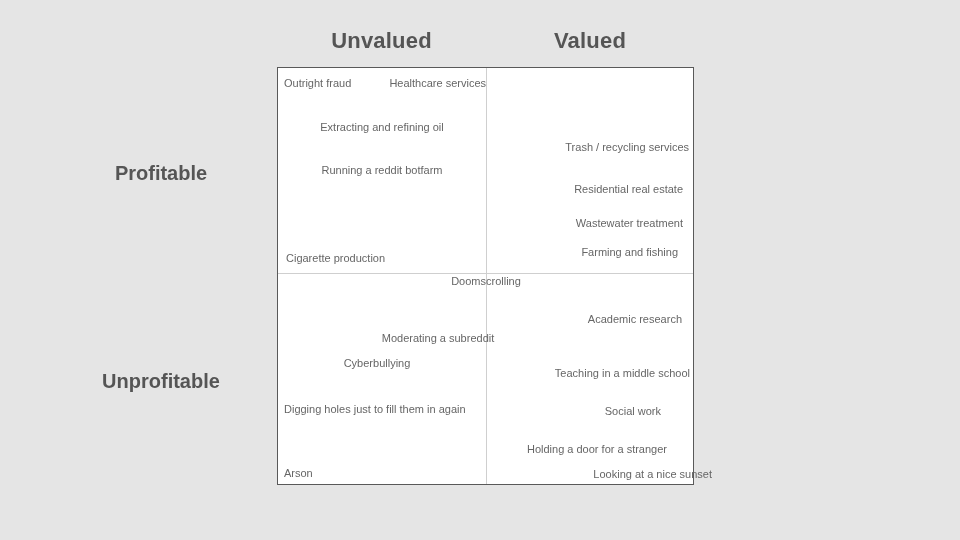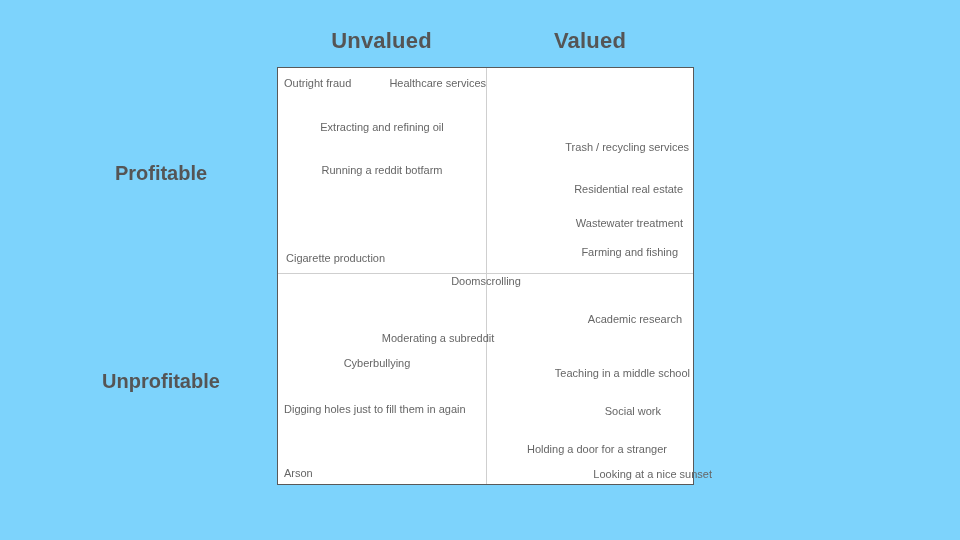--- a/index.html
+++ b/index.html
@@ -12,21 +12,21 @@
     height: 540px;
     overflow: hidden;
     font-family: "Liberation Sans", sans-serif;
     -webkit-font-smoothing: antialiased;
   }
 
   #stage {
     position: relative;
     width: 960px;
     height: 540px;
-    background: #7dd3fc;
+    background: #e5e5e5;
   }
 
   
   .col-header {
     position: absolute;
     font-size: 22px;
     font-weight: bold;
     color: #555555;
     white-space: nowrap;
     text-align: center;

